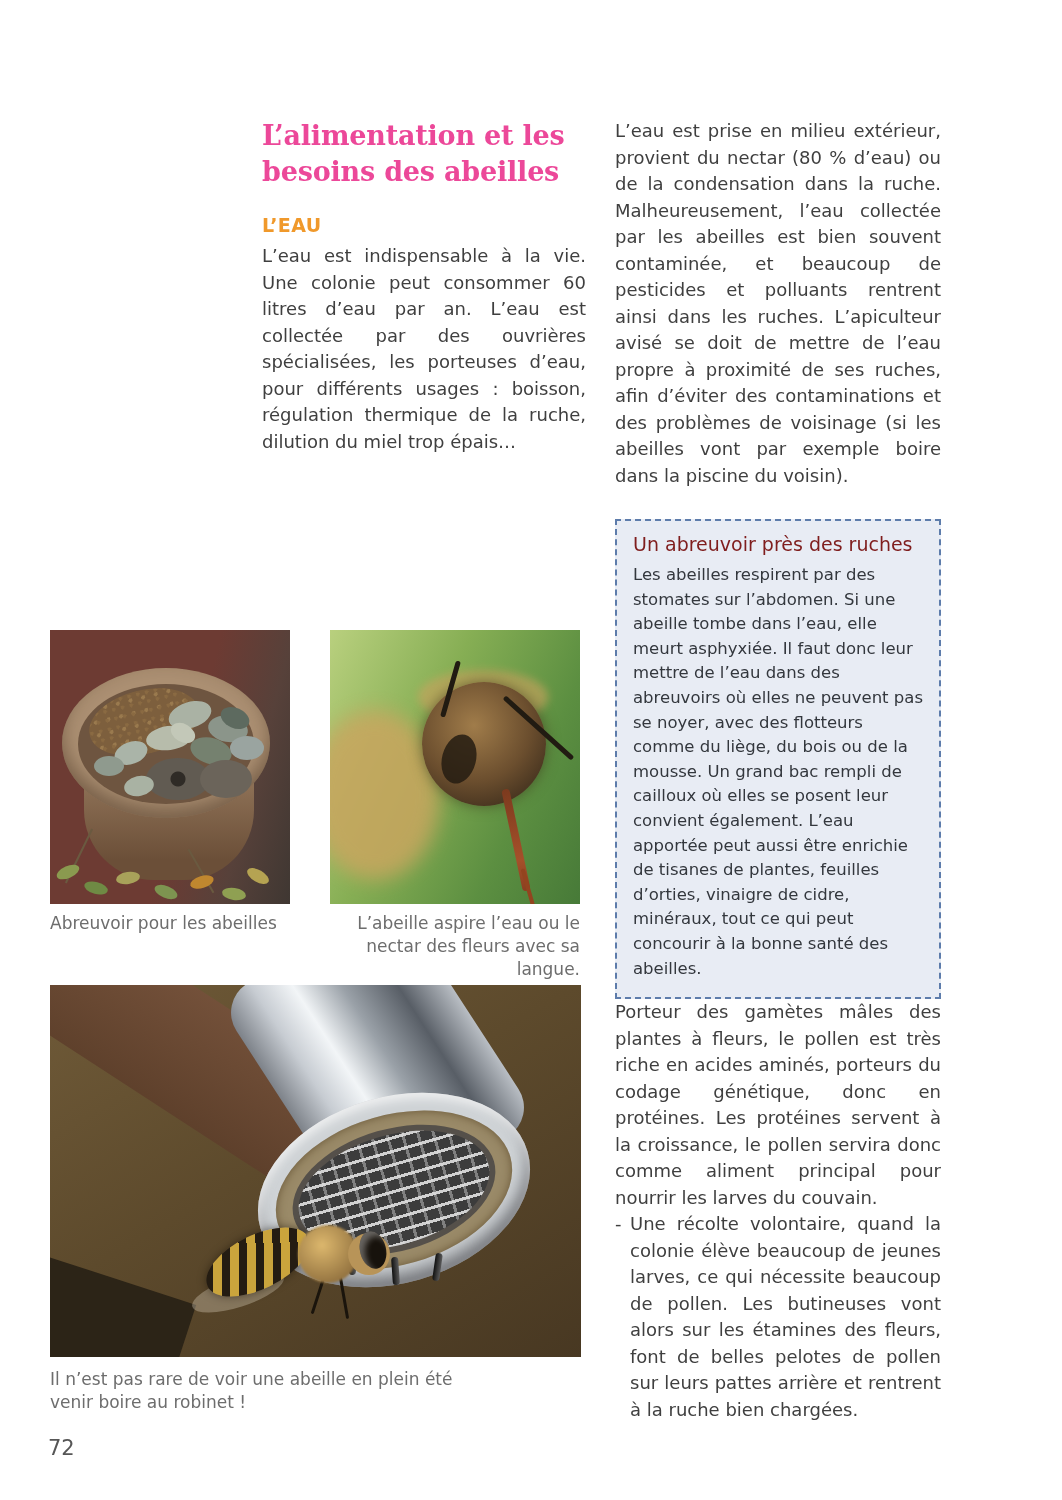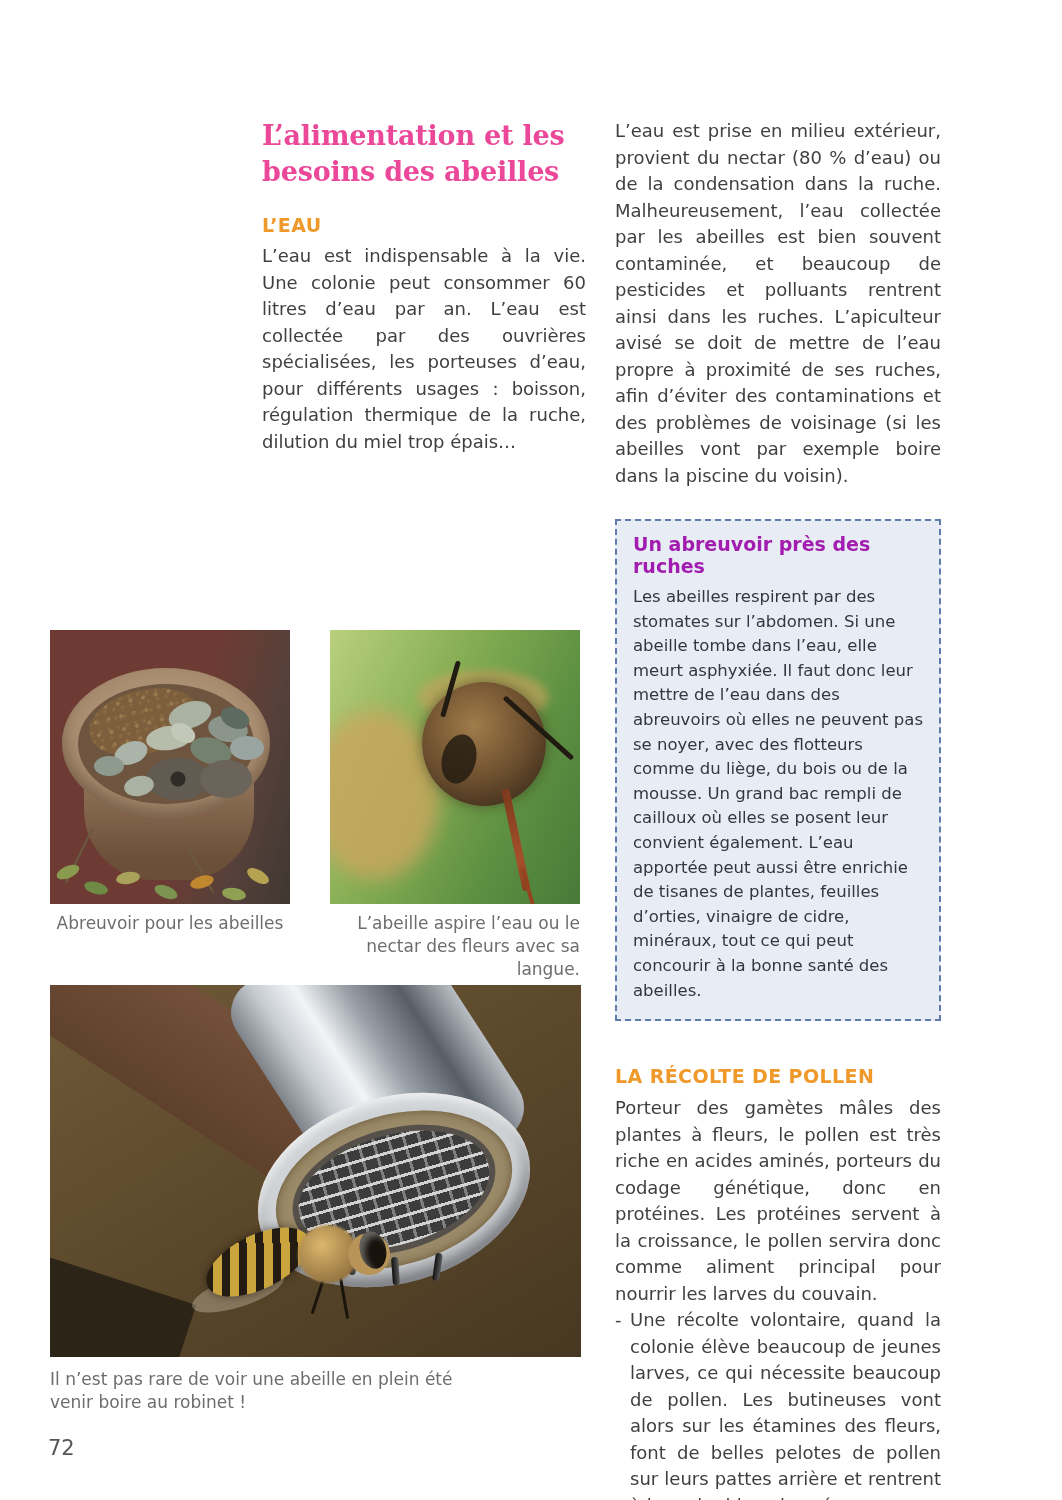--- a/index.html
+++ b/index.html
@@ -13,21 +13,21 @@
   .body-p{margin:0;font-size:18px;line-height:26.5px;text-align:justify;color:#3f3f3f;}
   .orange-h{margin:0;font-size:19px;font-weight:bold;color:#f0992b;letter-spacing:0.4px;}
   .h-eau{margin-bottom:7px;}
   .h-pollen{margin-top:44px;margin-bottom:8px;}
   .lead-bold{font-weight:bold;color:#2e2e2e;}
   .bullet{position:relative;padding-left:15px;}
   .bullet .dash{position:absolute;left:0;top:0;}
   
   .info-box{margin-top:30px;background:#e8ecf4;border:2px dashed #5d7cab;
         padding:12px 16px 16px 16px;box-sizing:border-box;}
-  .info-box h3{margin:0 0 8px 0;font-size:19px;font-weight:bold;color:#a21caf;}
+  .info-box h3{margin:0 0 8px 0;font-size:19px;font-weight:normal;color:#7f1d1d;}
   .info-box p{margin:0;font-size:16.5px;line-height:24.6px;color:#33373d;text-align:left;}
   
   .caption{position:absolute;font-size:17px;line-height:23px;color:#6d6d6d;}
   .folio{position:absolute;left:48px;top:1436px;font-size:21px;color:#565656;}
   
   .fig{position:absolute;overflow:hidden;}
   .fig *{position:absolute;}
   .fig1{left:50px;top:630px;width:240px;height:274px;
         background:linear-gradient(105deg,#6d3b33 0%,#6d3b33 55%,#57413a 78%,#3f3732 100%);}
   .pot-body{left:34px;top:150px;width:170px;height:100px;border-radius:0 0 70px 70px;
@@ -134,21 +134,21 @@
     <div class="thorax-blur"></div>
     <div class="head-fuzz"></div>
     <div class="bee-head"></div>
     <div class="bee-eye"></div>
     <div class="antenna ant-r"></div>
     <div class="antenna ant-l"></div>
     <div class="tongue"></div>
     <div class="tongue-tip"></div>
   </div>
 
-  <div class="caption" style="left:50px;top:912px;width:240px;text-align:center;">Abreuvoir pour les abeilles</div>
+  <div class="caption" style="left:50px;top:912px;width:240px;">Abreuvoir pour les abeilles</div>
   <div class="caption" style="left:330px;top:912px;width:250px;text-align:right;">L’abeille aspire l’eau ou le nectar des fleurs avec sa langue.</div>
 
   <div class="fig fig3">
     <div class="rust"></div>
     <div class="dark-corner"></div>
     <div class="pipe"></div>
     <div class="aer-outer"></div>
     <div class="aer-rim"></div>
     <div class="aer-mesh"></div>
     <div class="drop" style="left:300px;top:262px;transform:rotate(6deg);"></div>
@@ -166,21 +166,20 @@
   <div class="caption" style="left:50px;top:1368px;width:440px;">Il n’est pas rare de voir une abeille en plein été venir boire au robinet !</div>
 
   <div class="right-col">
     <p class="body-p">L’eau est prise en milieu extérieur, provient du nectar (80 % d’eau) ou de la condensation dans la ruche. Malheureusement, l’eau collectée par les abeilles est bien souvent contaminée, et beaucoup de pesticides et polluants rentrent ainsi dans les ruches. L’apiculteur avisé se doit de mettre de l’eau propre à proximité de ses ruches, afin d’éviter des contaminations et des problèmes de voisinage (si les abeilles vont par exemple boire dans la piscine du voisin).</p>
 
     <div class="info-box">
       <h3>Un abreuvoir près des ruches</h3>
       <p>Les abeilles respirent par des stomates sur l’abdomen. Si une abeille tombe dans l’eau, elle meurt asphyxiée. Il faut donc leur mettre de l’eau dans des abreuvoirs où elles ne peuvent pas se noyer, avec des flotteurs comme du liège, du bois ou de la mousse. Un grand bac rempli de cailloux où elles se posent leur convient également. L’eau apportée peut aussi être enrichie de tisanes de plantes, feuilles d’orties, vinaigre de cidre, minéraux, tout ce qui peut concourir à la bonne santé des abeilles.</p>
     </div>
 
-    <h2 class="orange-h h-pollen">LA RÉCOLTE DE POLLEN</h2>
     <p class="body-p">Porteur des gamètes mâles des plantes à fleurs, le pollen est très riche en acides aminés, porteurs du codage génétique, donc en protéines. Les protéines servent à la croissance, le pollen servira donc comme aliment principal pour nourrir les larves du couvain.</p>
     <p class="body-p bullet">
       <span class="dash">-</span>
       <span>Une récolte volontaire, quand la colonie élève beaucoup de jeunes larves, ce qui nécessite beaucoup de pollen. Les butineuses vont alors sur les étamines des fleurs, font de belles pelotes de pollen sur leurs pattes arrière et rentrent à la ruche bien chargées.</span>
     </p>
 
   </div>
 
   <div class="folio">72</div>
 </div>

